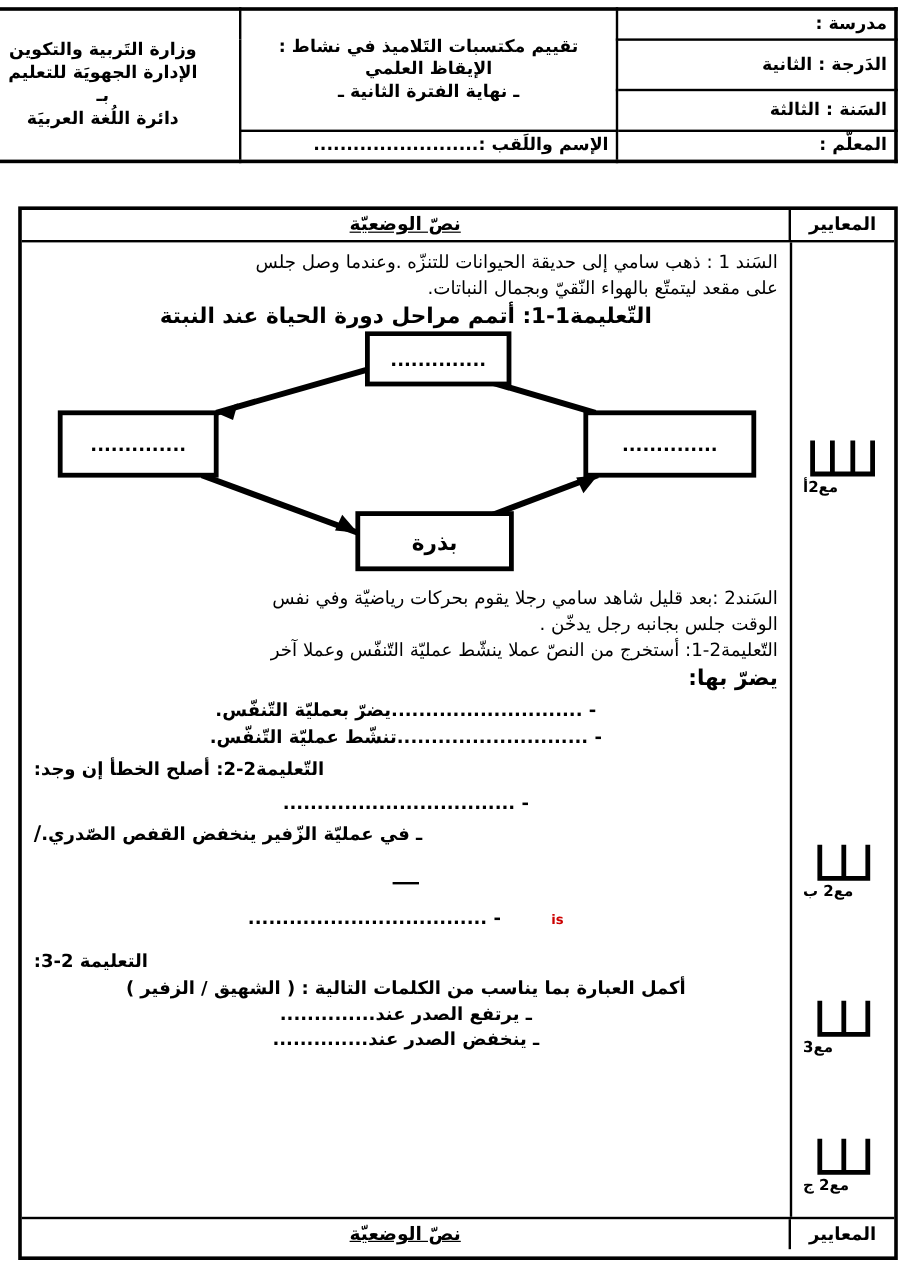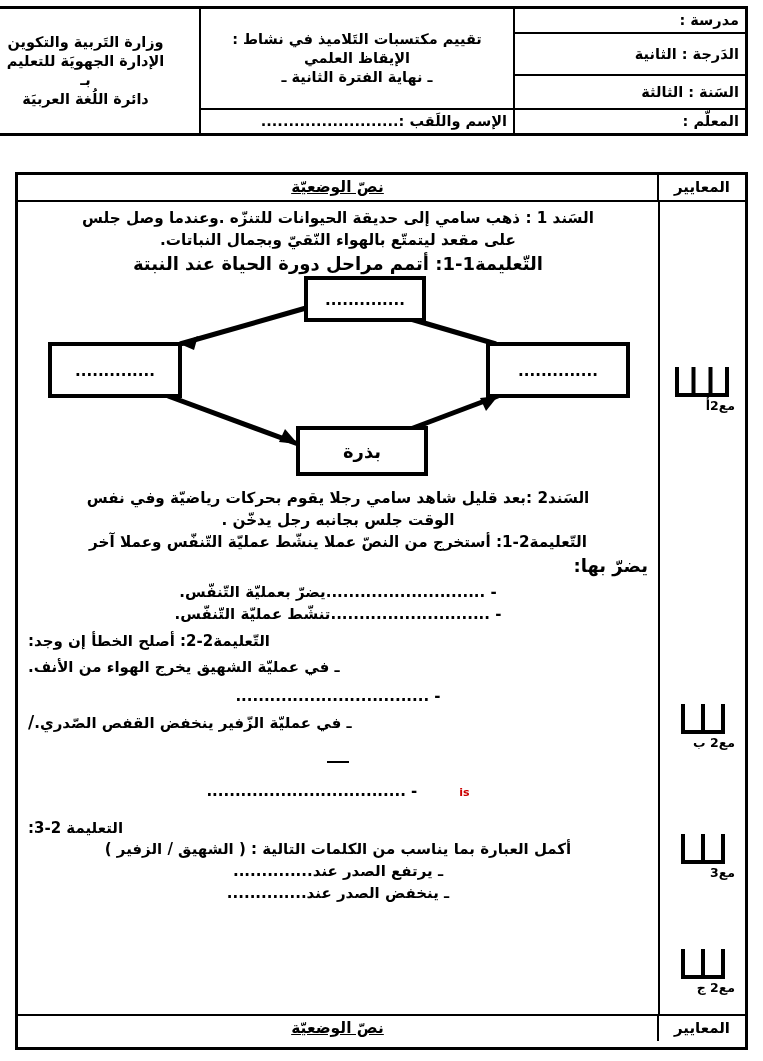--- a/index.html
+++ b/index.html
@@ -121,30 +121,29 @@
   }
   .comb {
     display: block;
     margin: 0 auto;
   }
   .crit-label {
     display: block;
     font-size: 12.5px;
     font-weight: bold;
     margin-top: -1px;
-    text-align: right;
+    text-align: left;
     white-space: nowrap;
   }
 
   
   .ptext {
     font-size: 15.2px;
-    font-weight: bold;
+    font-weight: normal;
     line-height: 1.42;
-    text-align: center;
     margin: 0;
   }
   .instr {
     font-size: 18px;
     font-weight: bold;
     line-height: 1.4;
     text-align: right;
     margin: 0;
   }
   .ans-line {
@@ -329,21 +328,20 @@
           <p class="instr">يضرّ بها:</p>
         </div>
 
         <div style="margin-top:4px;">
           <p class="ans-line">- ............................يضرّ بعمليّة التّنفّس.</p>
           <p class="ans-line">- ............................تنشّط عمليّة التّنفّس.</p>
         </div>
 
         <div style="margin-top:4px;">
           <p class="ans-right">التّعليمة2-2: أصلح الخطأ إن وجد:</p>
-          <p class="ans-right" style="margin-top:4px;">ـ في عمليّة الشهيق يخرج الهواء من الأنف.</p>
           <p class="ans-line" style="margin-top:7px;">- ..................................</p>
           <p class="ans-right" style="margin-top:2px;">
             <span>ـ في عمليّة الزّفير ينخفض القفص الصّدري.</span><span class="slash-mark">/</span>
           </p>
           <p class="mark-row">
             <span class="underscore-mark"></span>
           </p>
           <p class="ans-line" style="margin-top:1px;">
             <span class="red-mark" style="margin-left:42px;">is</span><span>- ...................................</span>
           </p>

